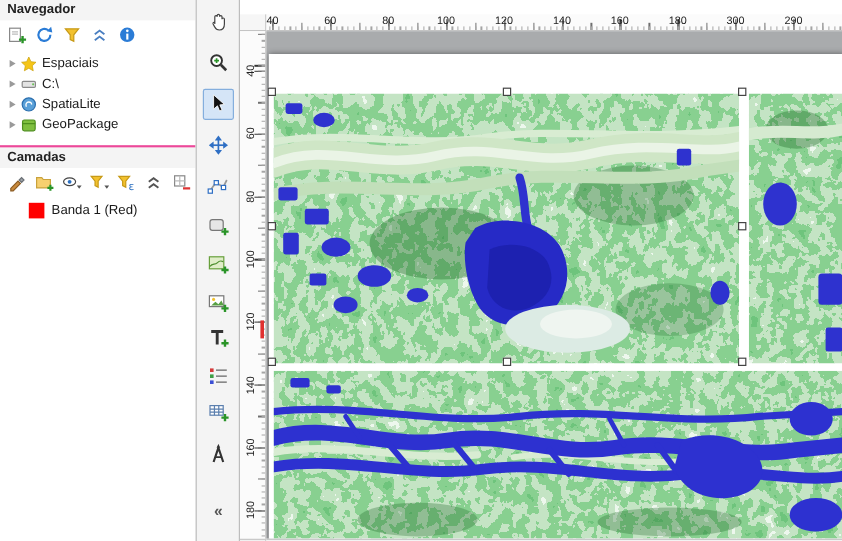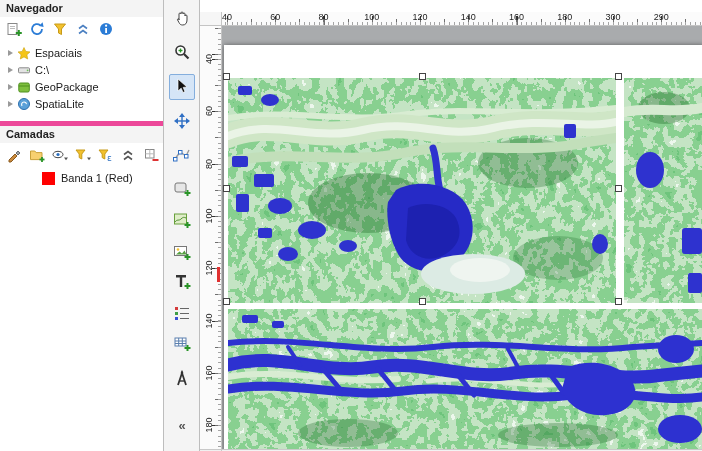--- a/index.html
+++ b/index.html
@@ -10,27 +10,27 @@
   #docks{position:absolute;left:0;top:0;width:163px;height:451px;background:#fff;}
   .panel-header{height:17px;line-height:17px;padding:0 6px;font-weight:bold;color:#222;background:#f4f4f4;}
   .panel-toolbar{display:flex;align-items:center;gap:3px;padding:3px 2px 3px 4px;}
   .tbtn{width:20px;height:20px;border:none;background:transparent;padding:1px;display:flex;align-items:center;justify-content:center;cursor:pointer;}
   .tree{padding-top:1px;}
   .tree-row{display:flex;align-items:center;gap:4px;height:17px;padding-left:8px;white-space:nowrap;overflow:hidden;}
   .exp{width:0;height:0;border-top:3.5px solid transparent;border-bottom:3.5px solid transparent;border-left:5px solid #9a9a9a;flex:0 0 auto;}
   .exp.dark{border-left-color:#555;}
   .exp.open{border-left:3.5px solid transparent;border-right:3.5px solid transparent;border-top:5px solid #555;border-bottom:none;}
   .tree-icon{flex:0 0 auto;display:inline-flex;}
-  #layers-panel{border-top:5px solid #ec4899;}
+  #layers-panel{border-top:2px solid #ec4899;}
   .layer-row{display:flex;align-items:center;gap:4px;height:17px;padding-left:5px;white-space:nowrap;overflow:hidden;}
   .cb{flex:0 0 auto;width:12px;height:12px;border:1px solid #8a8a8a;background:#fff;box-sizing:content-box;}
   .cb.checked::after{content:"";display:block;width:7px;height:3px;border-left:2px solid #2a6fc9;border-bottom:2px solid #2a6fc9;transform:rotate(-45deg);margin:2px 0 0 1px;}
   .layer-label.current{font-weight:bold;text-decoration:underline;}
   .layer-label.unchecked{font-style:italic;color:#444;}
-  .band-row{display:flex;align-items:center;gap:6px;height:16px;padding-left:42px;}
+  .band-row{display:flex;align-items:center;gap:6px;height:16px;padding-left:24px;}
   .swatch{width:13px;height:13px;flex:0 0 auto;}
   
   #toolbox{position:absolute;left:163px;top:0;width:37px;height:451px;background:#f4f4f4;
            border-left:1px solid #bdbdbd;border-right:1px solid #bdbdbd;box-sizing:border-box;}
   .tool{position:absolute;left:5px;width:26px;height:26px;border:1px solid transparent;border-radius:2px;
         background:transparent;display:flex;align-items:center;justify-content:center;padding:0;cursor:pointer;}
   .tool.active{background:#d5e5f7;border-color:#84aedd;}
   #toolbox-collapse{position:absolute;left:8px;top:418px;width:20px;height:16px;border:none;background:transparent;
         font-size:13px;font-weight:bold;color:#555;line-height:14px;cursor:pointer;}
   
@@ -159,35 +159,35 @@
                 <rect x="1.5" y="4.8" width="11" height="5" rx="1" fill="#e3e3e3" stroke="#8a8a8a"></rect>
                 <circle cx="10.6" cy="7.3" r="0.9" fill="#6bbf59"></circle>
               </svg>
             </span>
           <span>C:\</span>
         </div>
         <div class="tree-row">
           <span class="exp"></span>
           <span class="tree-icon">
               <svg width="14" height="14" viewBox="0 0 14 14">
+                <circle cx="7" cy="7" r="5.5" fill="#5aa0d8" stroke="#2c6fae"></circle>
+                <path d="M5 9c-1-2 0-4 2-4 1.5 0 2.5 1 2.3 2.2" fill="none" stroke="#fff" stroke-width="1.1"></path>
+              </svg>
+            </span>
+          <span>SpatiaLite</span>
+        </div>
+        <div class="tree-row">
+          <span class="exp"></span>
+          <span class="tree-icon">
+              <svg width="14" height="14" viewBox="0 0 14 14">
                 <rect x="1.8" y="3" width="10.5" height="9" rx="1.5" fill="#7fbf3f" stroke="#4e8f1e"></rect>
                 <path d="M1.8 6h10.5" stroke="#4e8f1e"></path>
               </svg>
             </span>
           <span>GeoPackage</span>
-        </div>
-        <div class="tree-row">
-          <span class="exp"></span>
-          <span class="tree-icon">
-              <svg width="14" height="14" viewBox="0 0 14 14">
-                <circle cx="7" cy="7" r="5.5" fill="#5aa0d8" stroke="#2c6fae"></circle>
-                <path d="M5 9c-1-2 0-4 2-4 1.5 0 2.5 1 2.3 2.2" fill="none" stroke="#fff" stroke-width="1.1"></path>
-              </svg>
-            </span>
-          <span>SpatiaLite</span>
         </div>
       </div>
     </div>
 
     <div id="layers-panel" style="margin-top:9px;">
       <div class="panel-header">Camadas</div>
       <div class="panel-toolbar">
         <button class="tbtn">
           <span><svg width="16" height="16" viewBox="0 0 16 16">
                 <path d="M3 13l6-6 2 2-6 6H3z" fill="#c98a3d" stroke="#8a5a20"></path>

